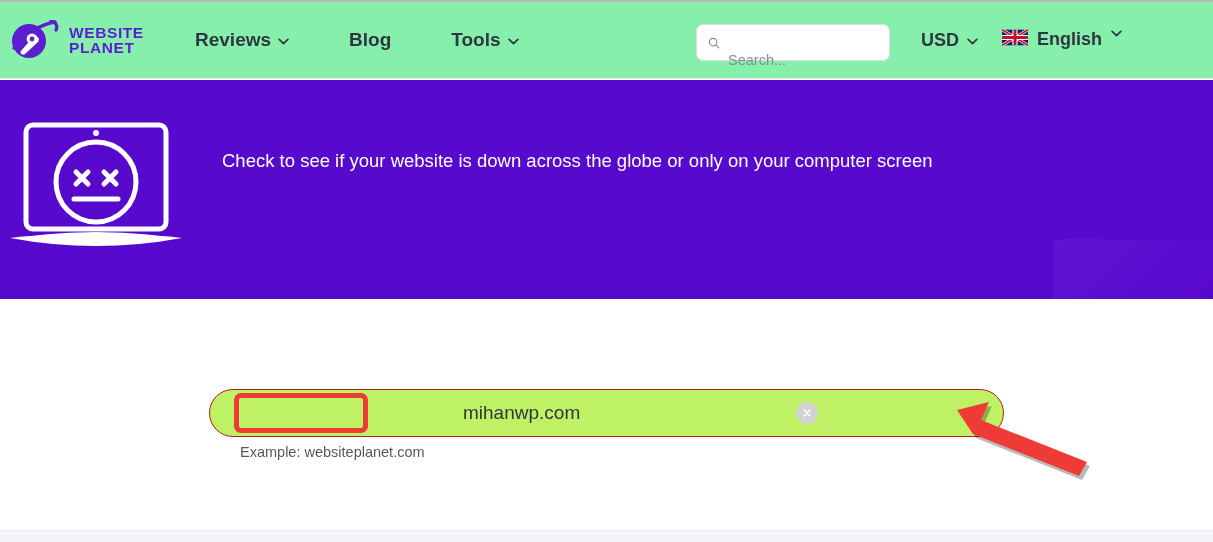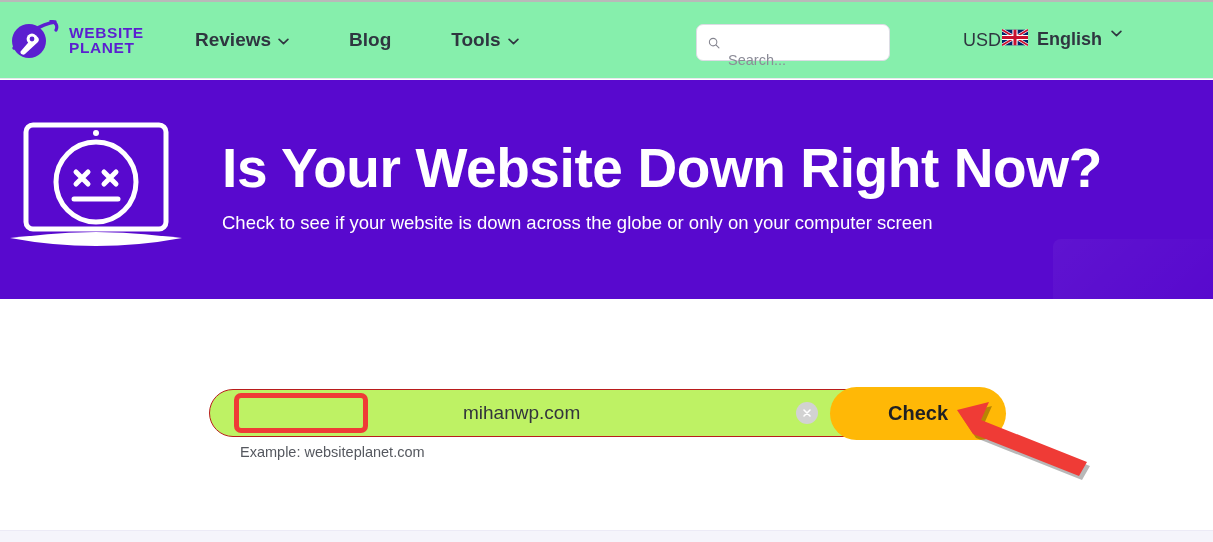--- a/index.html
+++ b/index.html
@@ -55,21 +55,21 @@
     border: none; outline: none; font-size: 14.5px; color: #6b6b76;
     font-family: "Liberation Sans", sans-serif; background: transparent;
     width: 150px;
     margin-top: 34px;
   }
   .search-input::placeholder { color: #8b8b97; }
 
   .currency {
     position: absolute; left: 921px; top: 28px;
     display: flex; align-items: center; gap: 8px;
-    font-size: 18px; font-weight: normal; color: #2f3640; cursor: pointer; margin-left: 42px;
+    font-size: 18px; font-weight: bold; color: #2f3640; cursor: pointer;
   }
   .lang {
     position: absolute; left: 1002px; top: 27px;
     display: flex; align-items: flex-start; gap: 9px;
     font-size: 18px; font-weight: bold; color: #2f3640; cursor: pointer;
   }
   .flag { width: 26px; height: 17px; flex: none; display:block; }
 
   
   .hero {
@@ -227,37 +227,35 @@
       <rect x="18" y="5" width="140" height="104" rx="7" stroke="#ffffff" stroke-width="5" fill="none"></rect>
       <circle cx="88" cy="13" r="3" fill="#ffffff"></circle>
       <circle cx="88" cy="62" r="40" stroke="#ffffff" stroke-width="5" fill="none"></circle>
       <path d="M68 52 L80 64 M80 52 L68 64" stroke="#ffffff" stroke-width="5" stroke-linecap="round"></path>
       <path d="M96 52 L108 64 M108 52 L96 64" stroke="#ffffff" stroke-width="5" stroke-linecap="round"></path>
       <path d="M66 79 H110" stroke="#ffffff" stroke-width="5" stroke-linecap="round"></path>
       <path d="M2 118 Q88 134 174 118 Q120 112 88 112 Q56 112 2 118 Z" fill="#ffffff"></path>
     </svg>
 
     <div class="hero-text">
-      <div class="hero-title">Is Your Website Down Right Now?</div>
       <div class="hero-sub">Check to see if your website is down across the globe or only on your computer screen</div>
     </div>
   </div>
 
   <div class="form-area">
 
     <div class="check-pill">
       <input class="domain-input" type="text" value="mihanwp.com" style="">
 
       <div class="clear-btn">
         <svg width="12" height="12" viewBox="0 0 12 12">
           <path d="M3 3 L9 9 M9 3 L3 9" stroke="#ffffff" stroke-width="1.6" stroke-linecap="round"></path>
         </svg>
       </div>
 
-      <button class="check-btn">Check</button>
     </div>
 
     <div class="example">Example: websiteplanet.com</div>
   </div>
 
   <div class="anno-box"></div>
 
   <svg class="anno-arrow" viewBox="0 0 150 80">
     <g transform="translate(3,4)" opacity="0.28">
       <path d="M2 10 L34 2 L26 20 L132 62 L124 76 L18 34 Z" fill="#000000"></path>

